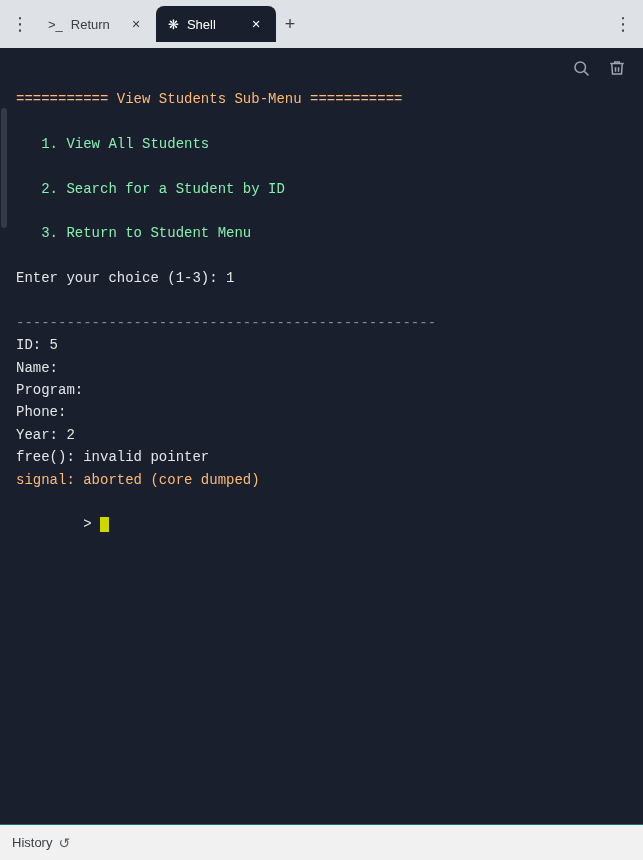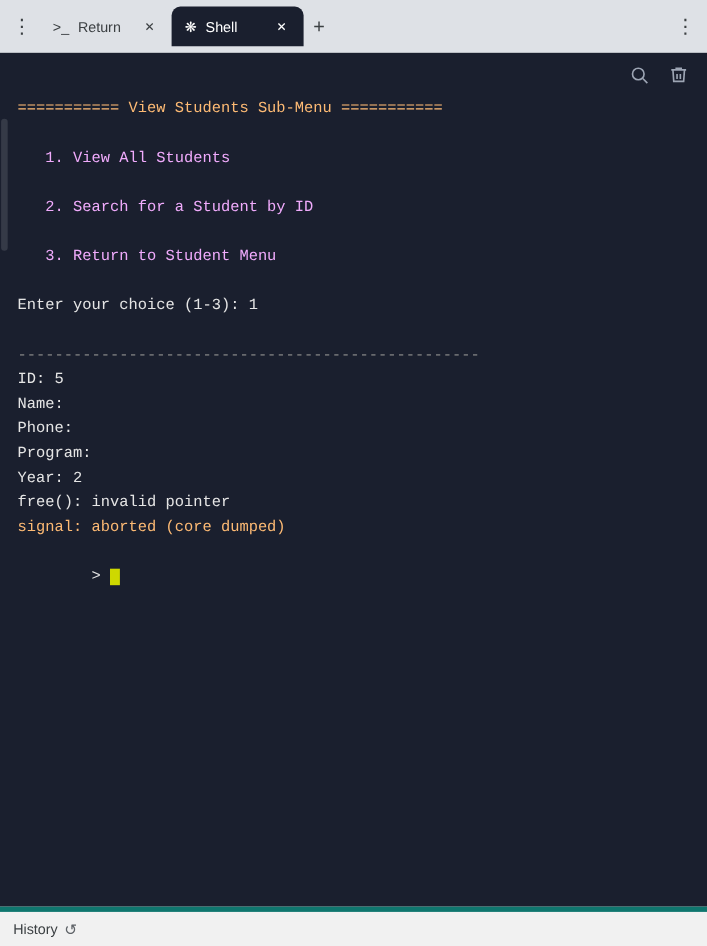--- a/index.html
+++ b/index.html
@@ -190,21 +190,21 @@
 
     .line-red {
       color: #fdba74;
     }
 
     .line-menu-header {
       color: #fdba74;
     }
 
     .line-menu-item {
-      color: #f0abfc;
+      color: #86efac;
     }
 
     .cursor-block {
       display: inline-block;
       width: 9px;
       height: 15px;
       background: #ced800;
       vertical-align: text-bottom;
       animation: blink 1s step-end infinite;
     }
@@ -234,21 +234,21 @@
     }
 
     
     .bottom-bar {
       height: 36px;
       background: #f1f1f1;
       display: flex;
       align-items: center;
       padding: 0 12px;
       gap: 6px;
-      border-top: 5px solid #0f766e;
+      border-top: 1px solid #0f766e;
     }
 
     .bottom-label {
       font-size: 13px;
       color: #3c4043;
     }
 
     .bottom-history-icon {
       font-size: 14px;
       color: #5f6368;
@@ -321,22 +321,22 @@
       <div class="terminal-line">&nbsp;</div>
       <div class="terminal-line line-menu-item">   2. Search for a Student by ID</div>
       <div class="terminal-line">&nbsp;</div>
       <div class="terminal-line line-menu-item">   3. Return to Student Menu</div>
       <div class="terminal-line">&nbsp;</div>
       <div class="terminal-line line-white">Enter your choice (1-3): 1</div>
       <div class="terminal-line">&nbsp;</div>
       <div class="terminal-line line-separator">--------------------------------------------------</div>
       <div class="terminal-line line-white">ID: 5</div>
       <div class="terminal-line line-white">Name: </div>
+      <div class="terminal-line line-white">Program: </div>
       <div class="terminal-line line-white">Phone: </div>
-      <div class="terminal-line line-white">Program: </div>
       <div class="terminal-line line-white">Year: 2</div>
       <div class="terminal-line line-white">free(): invalid pointer</div>
       <div class="terminal-line line-red">signal: aborted (core dumped)</div>
       <div class="terminal-line line-white">
         <span>&gt; </span><span class="cursor-block"></span>
       </div>
     </div>
   </div>
 
   <div class="bottom-bar">

